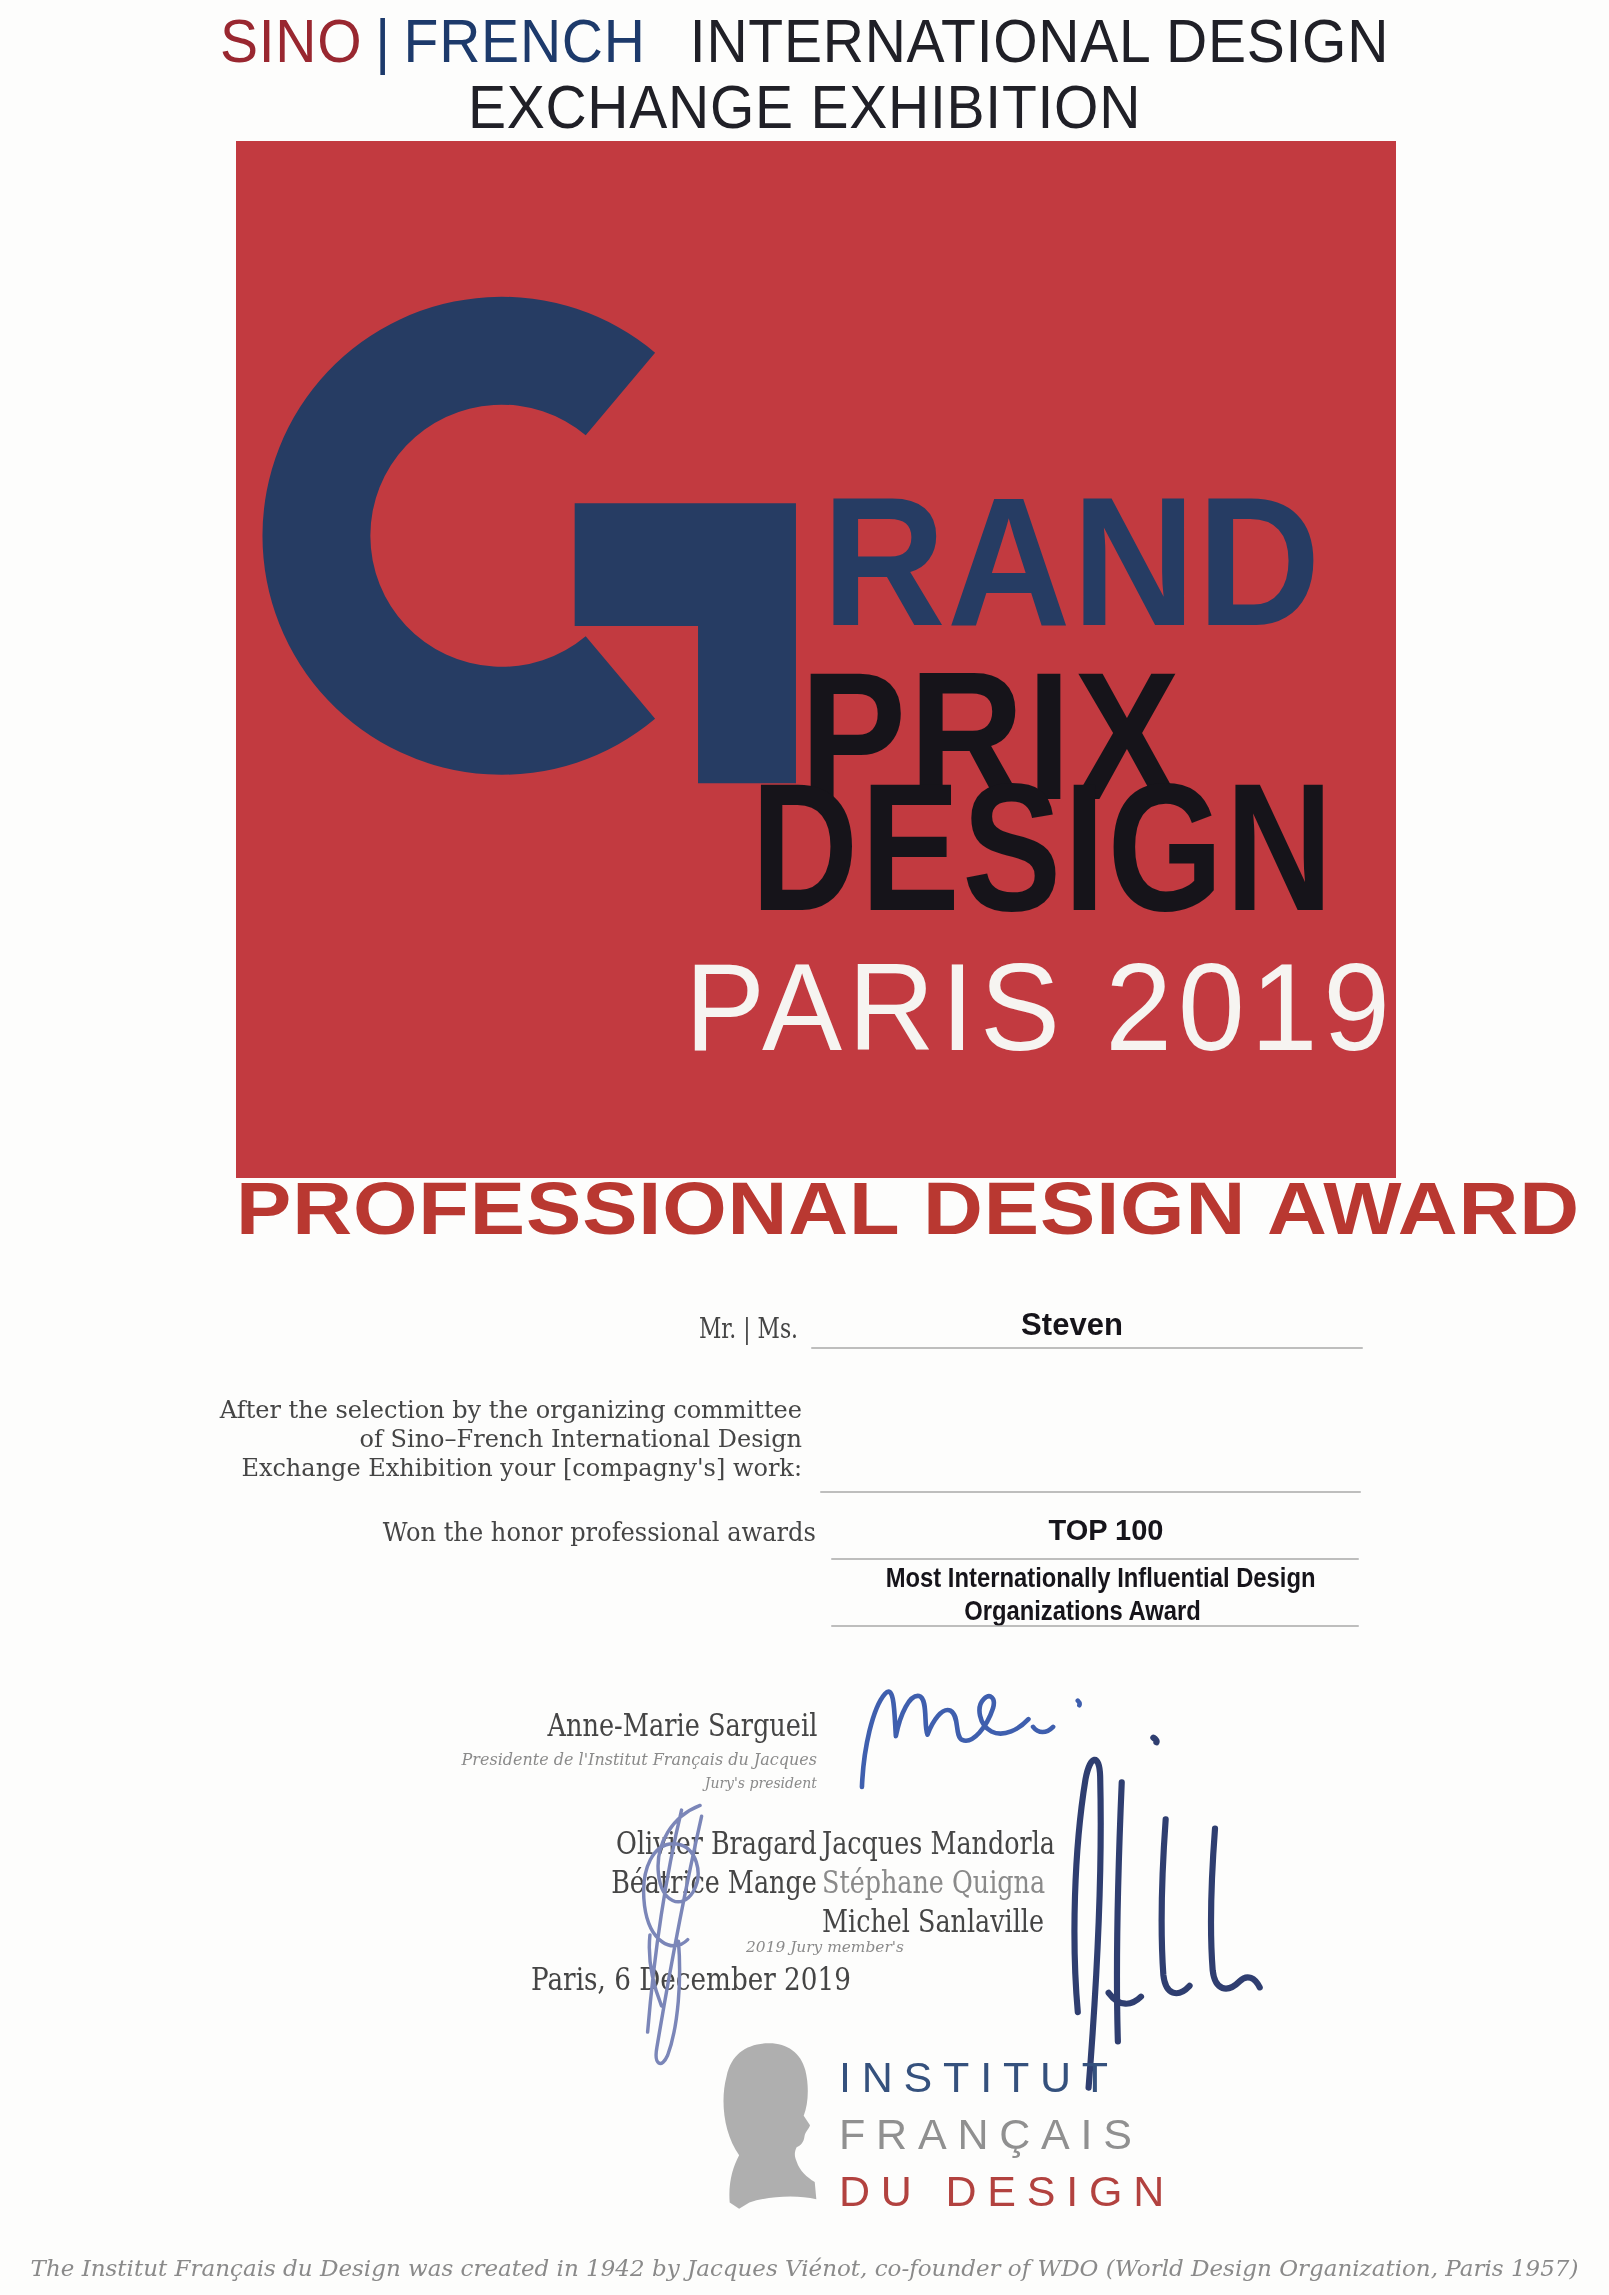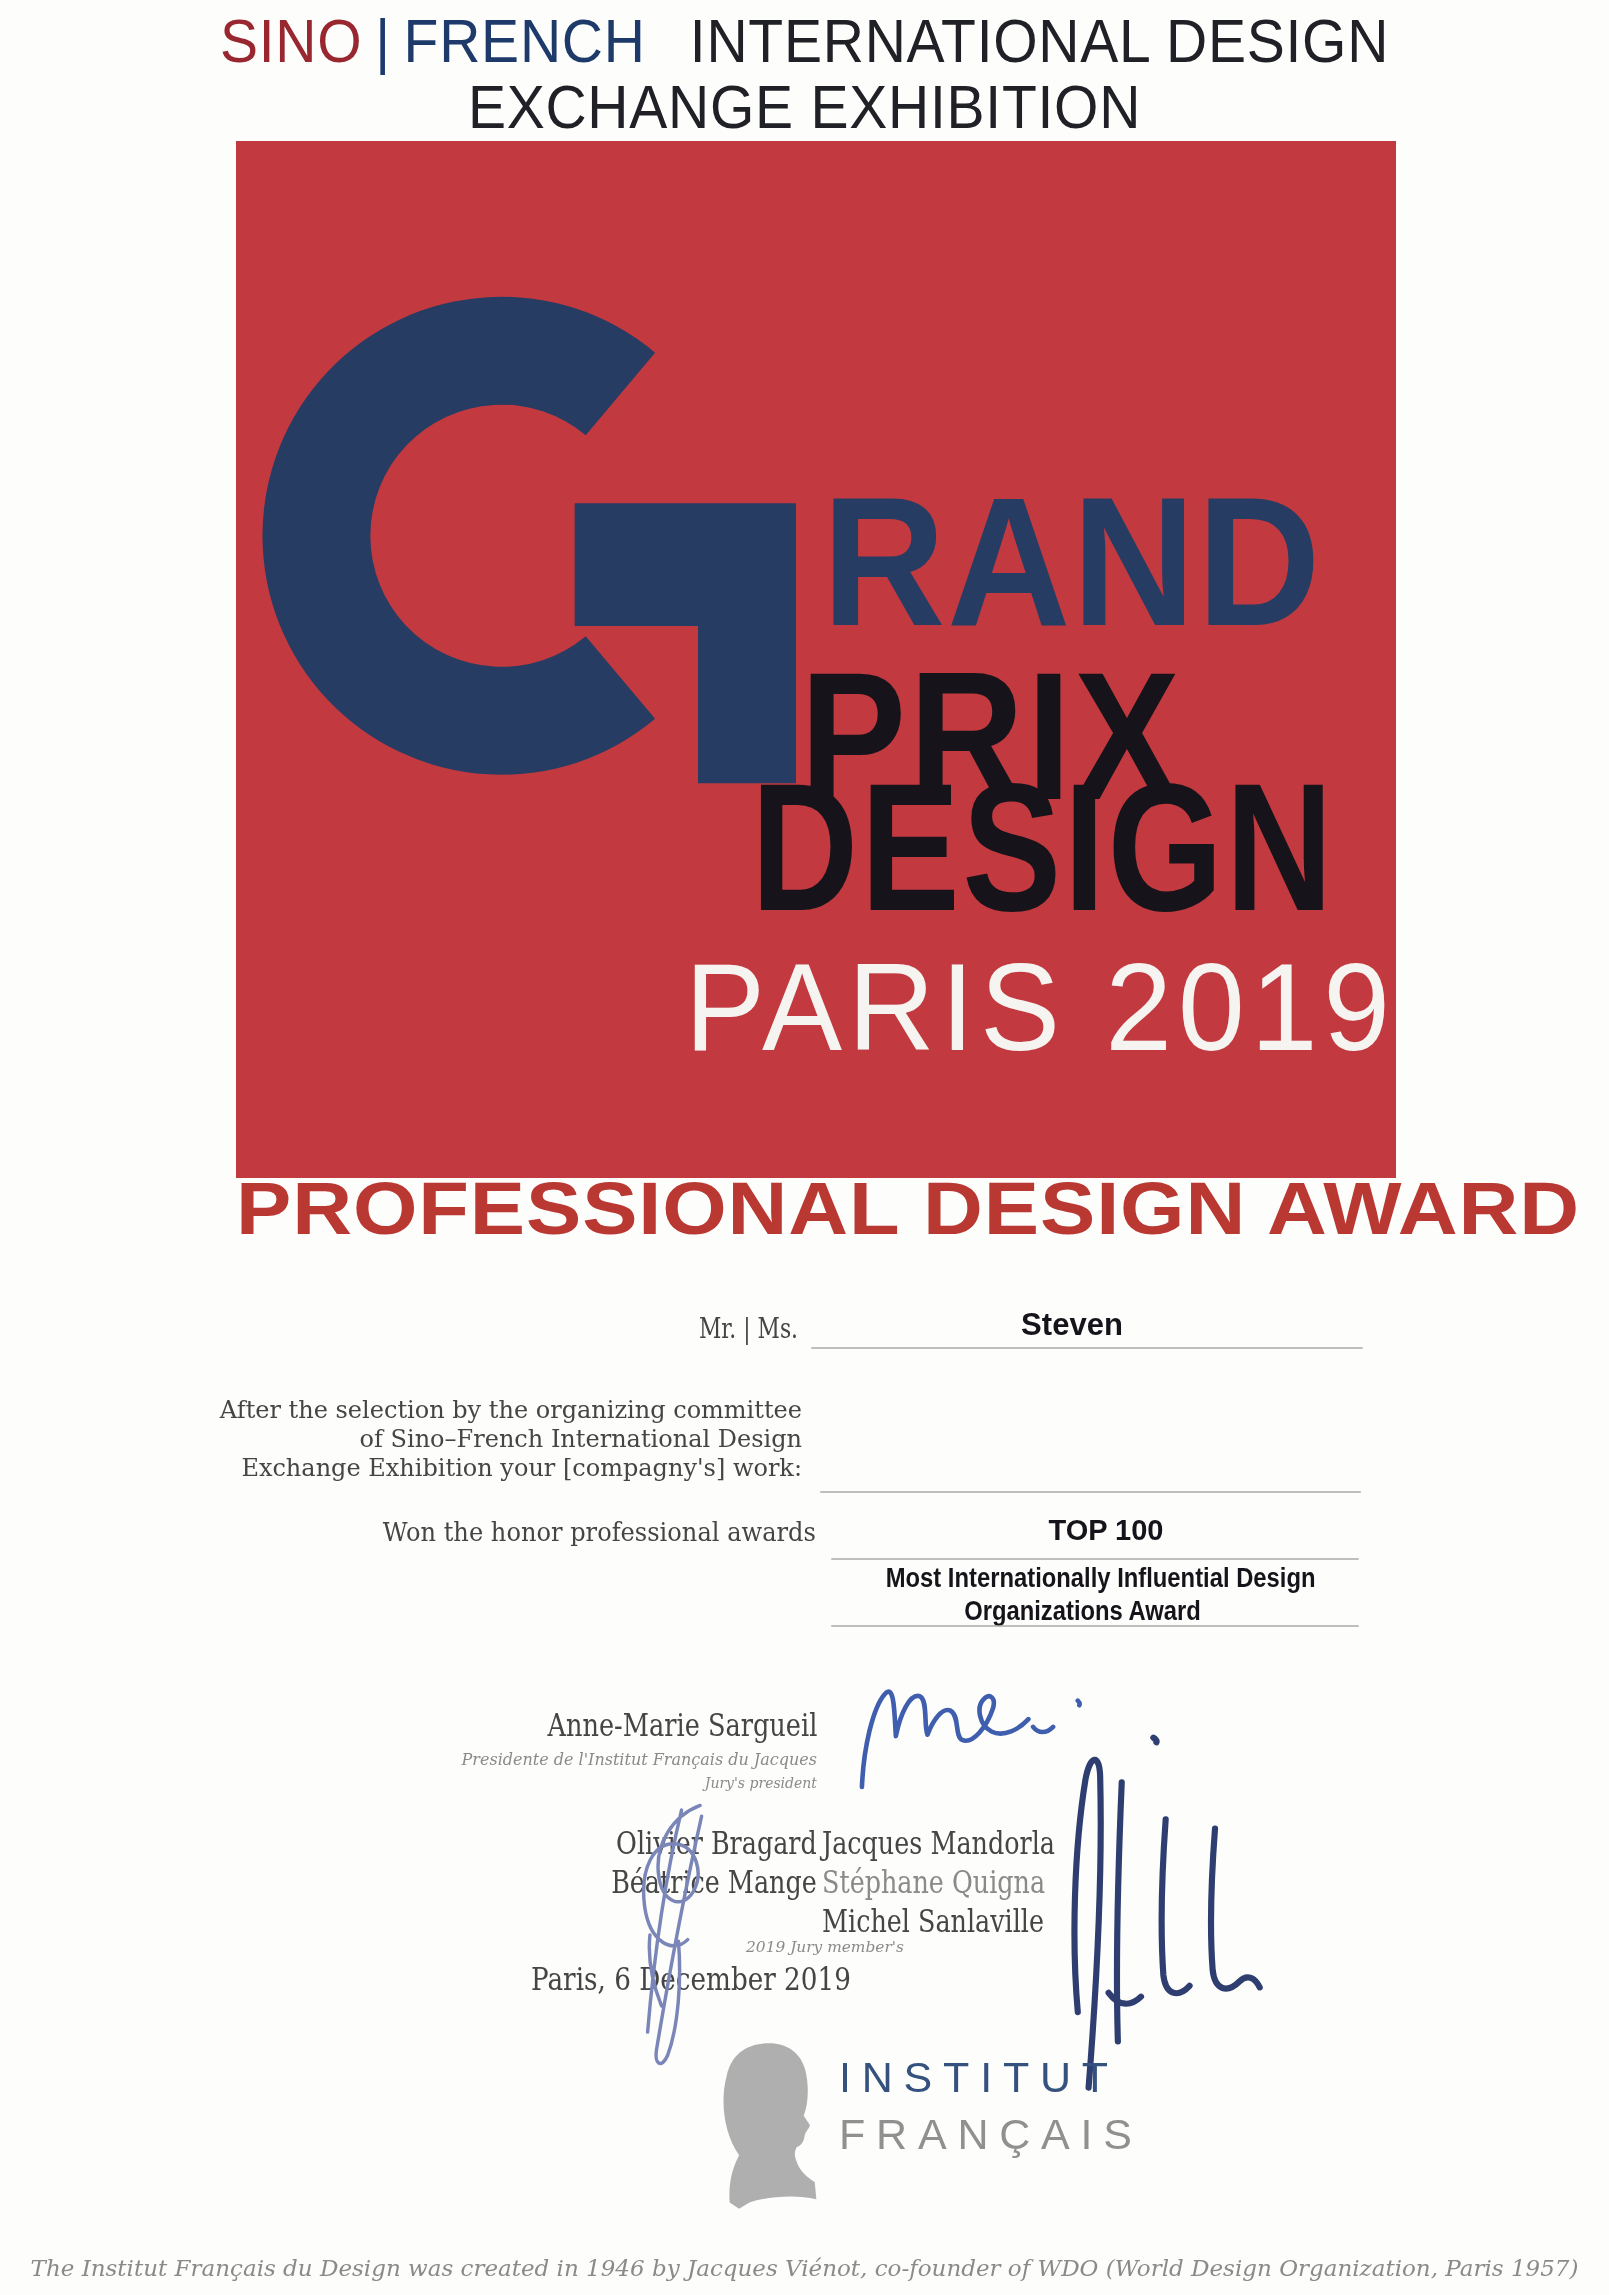--- a/index.html
+++ b/index.html
@@ -94,17 +94,18 @@
     <path style="stroke-width: 6px; color: rgb(63, 95, 174);" data-name="signature-president" d="M1118 2318 C1120 2268,1132 2215,1148 2197 C1160 2184,1160 2220,1162 2252 C1168 2222,1180 2198,1192 2200 C1204 2203,1198 2238,1203 2250 C1210 2232,1222 2214,1233 2219 C1245 2226,1238 2252,1248 2257 C1262 2263,1280 2240,1288 2216 C1292 2202,1284 2196,1276 2204 C1266 2214,1270 2238,1286 2246 C1302 2254,1322 2243,1334 2230 M1340 2240 C1347 2249,1357 2249,1366 2240 M1398 2206 C1400 2208,1401 2210,1400 2212"></path>
     <path style="stroke-width: 8px; color: rgb(47, 62, 112);" data-name="signature-jury-large" d="M1398 2610 C1390 2520,1393 2400,1408 2308 C1414 2276,1426 2274,1427 2304 C1430 2420,1423 2570,1412 2708 M1455 2312 C1450 2430,1447 2550,1450 2648 M1438 2585 C1452 2604,1468 2602,1480 2590 M1512 2360 C1507 2430,1505 2505,1509 2562 C1512 2588,1528 2592,1543 2576 M1576 2372 C1571 2438,1569 2505,1573 2556 C1576 2582,1592 2586,1608 2570 C1618 2560,1628 2566,1634 2578 M1496 2254 C1499 2256,1501 2258,1500 2260"></path>
     <path style="stroke-width: 4.5px; color: rgb(123, 134, 184);" data-name="signature-jury-scribble" d="M908 2342 C872 2356,850 2392,854 2430 C858 2468,884 2478,899 2454 C913 2430,903 2396,878 2392 C848 2388,830 2424,836 2472 C842 2518,872 2536,892 2516 M884 2348 C862 2440,848 2540,840 2636 M910 2356 C886 2462,866 2572,852 2656 C848 2678,858 2684,866 2666 C880 2628,884 2568,880 2518 M858 2602 C846 2572,840 2540,843 2510"></path>
   </svg>
 
   <svg class="abs" style="left: 721px; top: 2037px; color: rgb(166, 166, 166);" width="104" height="189" viewBox="0 0 130 240" data-name="institute-bust-icon">
     <path fill="currentColor" opacity=".9" data-name="institute-bust-silhouette" d="M55 8 C80 6,100 18,106 42 C111 62,110 85,104 100 L112 112 C110 118,106 120,105 126 C104 134,100 138,95 140 C92 146,92 152,95 158 C99 170,108 178,118 184 L120 206 C95 200,60 202,35 210 L22 218 L10 210 C8 185,14 165,22 150 C2 122,-2 80,6 50 C12 22,30 10,55 8 Z"></path>
   </svg>
   <div class="abs nowrap" style="left: 839px; top: 2053px; font-size: 43px; letter-spacing: 10.8px; color: rgb(53, 81, 125);" data-name="institute-line-1">INSTITUT</div>
   <div class="abs nowrap" style="left: 839px; top: 2110px; font-size: 43px; letter-spacing: 10.8px; color: rgb(144, 144, 144);" data-name="institute-line-2">FRANÇAIS</div>
+  <div class="abs nowrap" style="left: 839px; top: 2167px; font-size: 43px; letter-spacing: 10.8px; color: rgb(178, 66, 63);" data-name="institute-line-3">DU DESIGN</div>
 
-  <div class="abs serif center" style="left: 0px; right: 0px; top: 2255px; font-size: 23px; font-style: italic; color: rgb(138, 138, 138);" data-name="footer-note">The Institut Français du Design was created in 1946 by Jacques Viénot, co-founder of WDO (World Design Organization, Paris 1957)</div>
+  <div class="abs serif center" style="left: 0px; right: 0px; top: 2255px; font-size: 23px; font-style: italic; color: rgb(138, 138, 138);" data-name="footer-note">The Institut Français du Design was created in 1942 by Jacques Viénot, co-founder of WDO (World Design Organization, Paris 1957)</div>
 
 </div>
 
 
 </body></html>

